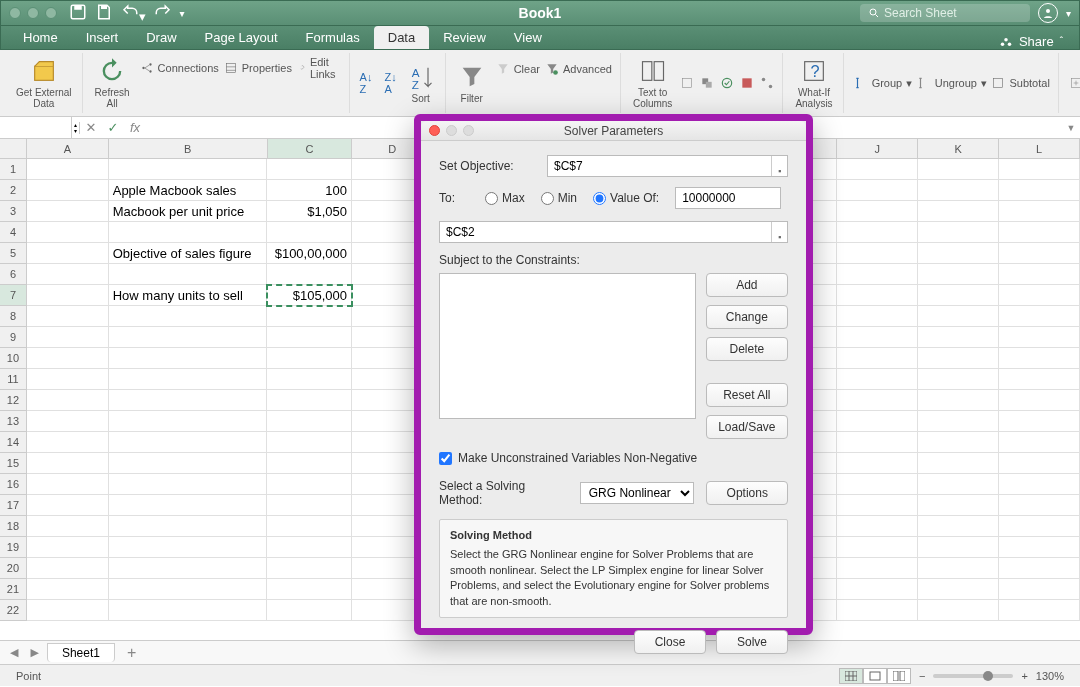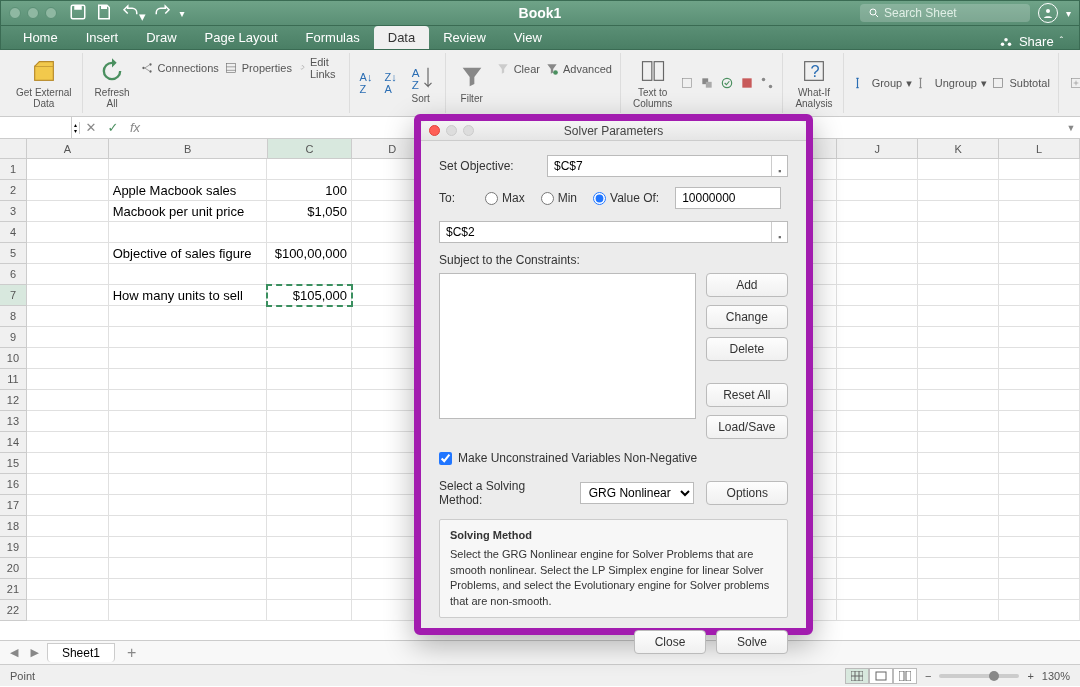--- a/index.html
+++ b/index.html
@@ -59,21 +59,21 @@
 .cell.active { outline: 2px solid #3a8f5f; outline-offset: -1px; z-index: 5; position: relative; }
 .cell.marching { outline: 2px dashed #3a8f5f; outline-offset: -1px; }
 
 
 .sheettabs { height: 24px; background: #f8f8f8; border-top: 1px solid #ccc; display: flex; align-items: center; padding: 0 6px; gap: 4px; }
 .sheet-nav { color: #888; font-size: 11px; padding: 0 4px; cursor: pointer; }
 .sheet-tab { background: #fff; border: 1px solid #ccc; border-bottom: none; padding: 2px 14px; font-size: 12px; border-radius: 0 0 4px 4px; }
 .sheet-add { font-size: 16px; color: #888; padding: 0 8px; cursor: pointer; }
 
 
-.statusbar { height: 22px; background: #f0f0f0; border-top: 1px solid #ccc; display: flex; align-items: center; padding: 0 10px; font-size: 11px; color: #555; }
+.statusbar { height: 22px; background: #f0f0f0; border-top: 1px solid #ccc; display: flex; align-items: center; padding: 0 16px; font-size: 11px; color: #555; }
 .status-right { margin-left: auto; display: flex; align-items: center; gap: 8px; }
 .view-btns { display: flex; }
 .view-btn { width: 24px; height: 16px; border: 1px solid #bbb; background: #fff; display: flex; align-items: center; justify-content: center; }
 .view-btn.active { background: #d8e8de; }
 .zoom-slider { width: 80px; height: 4px; background: #ccc; position: relative; border-radius: 2px; }
 .zoom-thumb { width: 10px; height: 10px; background: #888; border-radius: 50%; position: absolute; top: -3px; left: 50px; }
 
 
 .dialog { position: absolute; left: 366px; top: 114px; width: 399px; height: 521px; background: #ececec; border: 7px solid #a21caf; border-radius: 6px; box-shadow: 0 10px 30px rgba(0,0,0,0.3); z-index: 100; margin-left: 48px; }
 .dlg-title { height: 20px; background: linear-gradient(#f5f5f5, #e5e5e5); border-bottom: 1px solid #ccc; border-radius: 6px 6px 0 0; display: flex; align-items: center; padding: 0 8px; font-size: 12px; position: relative; }

